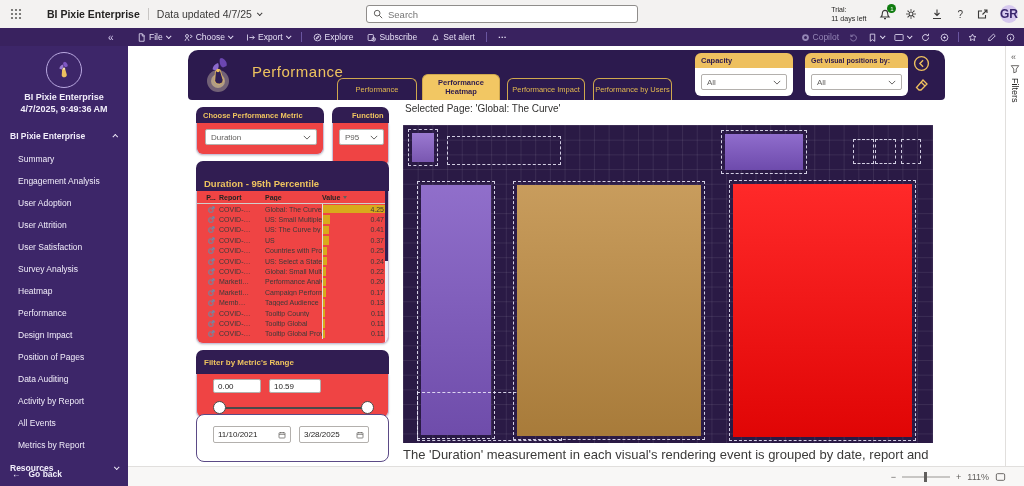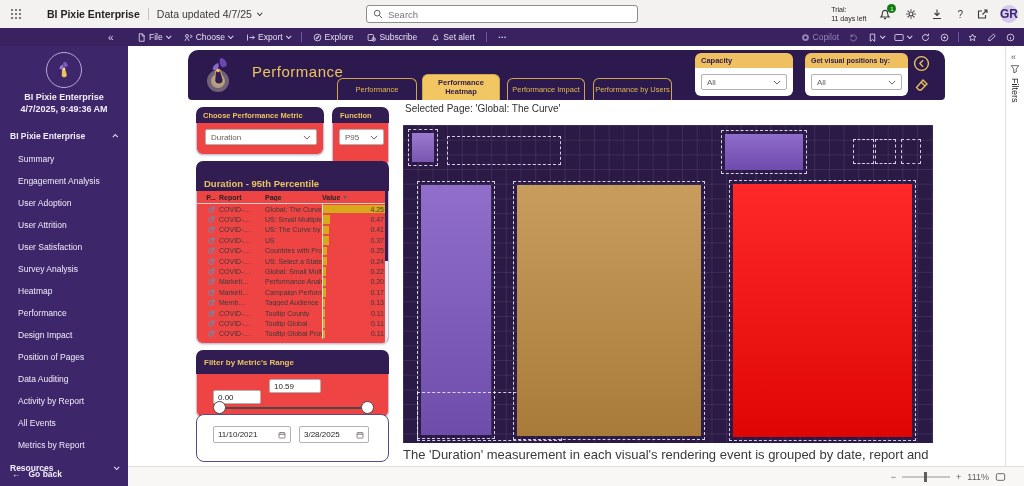--- a/index.html
+++ b/index.html
@@ -378,21 +378,21 @@
         <div class="sel abs" style="left:8px; top:6px; width:112px; height:16px;">
           <span>Duration</span>
           <svg width="8" height="5" viewBox="0 0 10 6" fill="none" stroke="#605e5c" stroke-width="1.2">
               <path d="M1 1l4 4 4-4"></path>
             </svg>
         </div>
       </div>
     </div>
 
     <div class="abs" style="left:204px; top:61px; width:57px; height:48px;">
-      <div class="panel-head" style="height:16px; font-size:7.5px; display:flex; align-items:center; padding:0 8px;">Function</div>
+      <div class="panel-head" style="height:16px; font-size:7.5px; display:flex; align-items:center; padding:0 20px;">Function</div>
       <div class="panel-body" style="height:44px; position:relative;">
         <div class="sel abs" style="left:6px; top:6px; width:45px; height:16px;">
           <span>P95</span>
           <svg width="8" height="5" viewBox="0 0 10 6" fill="none" stroke="#605e5c" stroke-width="1.2">
               <path d="M1 1l4 4 4-4"></path>
             </svg>
         </div>
       </div>
     </div>
 
@@ -597,21 +597,21 @@
           </div>
         <div class="abs" style="right:0; top:0; width:3px; height:153px; background:#efecf5;">
           <div class="abs" style="right:0; top:0; width:3px; height:70px; background:#311d52;"></div>
         </div>
       </div>
     </div>
 
     <div class="abs" style="left:68px; top:304px; width:193px; height:59px;">
       <div class="panel-head" style="height:15px; font-size:8px; display:flex; align-items:center; padding:12px 8px;">Filter by Metric's Range</div>
       <div class="panel-body" style="height:44px; position:relative;">
-        <div class="inp abs" style="left:16px; top:16px; width:48px; height:14px;">0.00</div>
+        <div class="inp abs" style="left:16px; top:5px; width:48px; height:14px;">0.00</div>
         <div class="inp abs" style="left:72px; top:5px; width:52px; height:14px;">10.59</div>
         <div class="abs" style="left:0; top:24px; width:193px; height:18px;">
           <div id="slider-track"></div>
           <div class="knob" style="left:16px;"></div>
           <div class="knob" style="right:16px;"></div>
         </div>
       </div>
     </div>
 
     <div class="abs" style="left:68px; top:368px; width:193px; height:48px; background:#fff; border:1px solid #5b4a86; border-radius:8px;">

